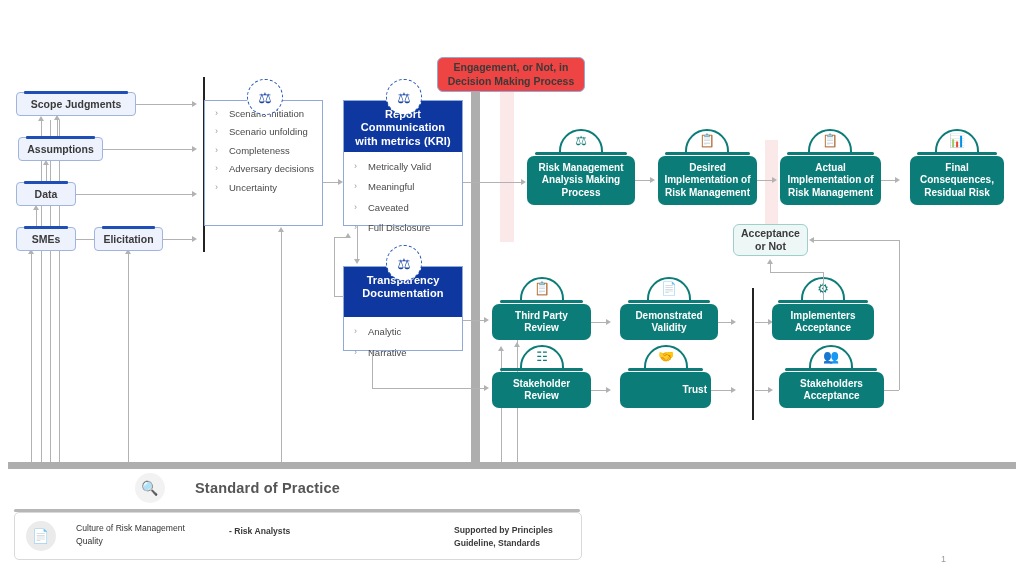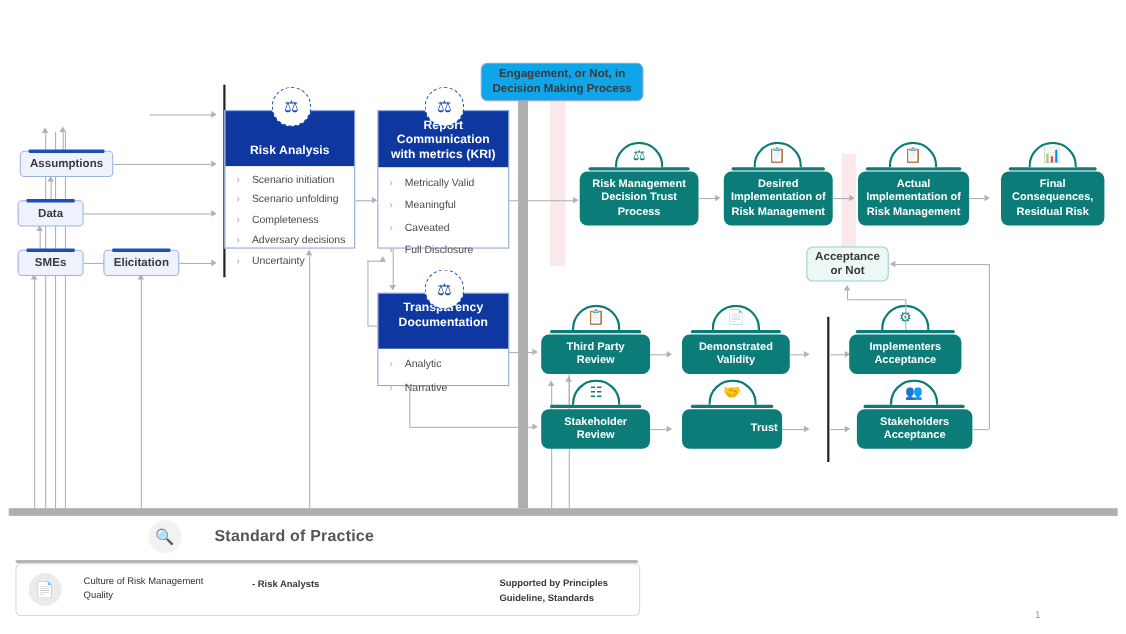--- a/index.html
+++ b/index.html
@@ -92,21 +92,21 @@
   
   .bicon{
     position:absolute;width:34px;height:34px;border-radius:50%;
     border:1.6px dashed #2457b5;background:#ffffff;
     display:flex;align-items:center;justify-content:center;
   }
   .bicon .gl{font-size:15px;color:#1b47a8;line-height:1;}
 
   
   .callout{
-    background:#0ea5e9;border:1px solid #8fa9d8;border-radius:6px;
+    background:#ef4444;border:1px solid #8fa9d8;border-radius:6px;
     display:flex;align-items:center;justify-content:center;
     font-size:10.5px;font-weight:bold;color:#3a3a3a;
     text-align:center;line-height:1.25;
   }
   .callout.mint{background:#edf7f6;border-color:#9ecfcb;font-weight:bold;color:#3a3a3a;}
 
   
   .ln{position:absolute;background:#b2b2b2;}
   .lnh{height:1px;}
   .lnv{width:1px;}
@@ -194,20 +194,24 @@
   <div class="ln lnv" style="left:59px;top:120px;width:1px;height:342px;"></div>
   <div class="ln lnv" style="left:128px;top:253px;width:1px;height:209px;"></div>
   <div class="arrU" style="left:124.5px;top:249px;"></div>
   <div class="ln lnv" style="left:281px;top:231px;width:1px;height:231px;"></div>
   <div class="arrU" style="left:277.5px;top:227px;"></div>
   <div class="ln lnv" style="left:501px;top:350px;width:1px;height:112px;"></div>
   <div class="arrU" style="left:497.5px;top:346px;"></div>
   <div class="ln lnv" style="left:517px;top:315px;width:1px;height:147px;"></div>
   <div class="arrU" style="left:513.5px;top:311px;"></div>
 
+  <div class="lbox abs" style="left:16px;top:92px;width:120px;height:24px;">
+    <span class="topbar"></span>
+    <span>Scope Judgments</span>
+  </div>
 
   <div class="lbox abs" style="left:18px;top:137px;width:85px;height:24px;">
     <span class="topbar"></span>
     <span>Assumptions</span>
   </div>
 
   <div class="lbox abs" style="left:16px;top:182px;width:60px;height:24px;">
     <span class="topbar"></span>
     <span>Data</span>
   </div>
@@ -216,21 +220,20 @@
     <span class="topbar"></span>
     <span>SMEs</span>
   </div>
 
   <div class="lbox abs" style="left:94px;top:227px;width:69px;height:24px;">
     <span class="topbar"></span>
     <span>Elicitation</span>
   </div>
 
   <div class="dpanel abs" style="left:204px;top:100px;width:119px;height:126px;">
-    <div class="hdr" style="height:36px;display:flex;align-items:flex-end;justify-content:center;padding-bottom:7px;">Risk Analysis</div>
     <div class="blist">
       <div class="li">
           <span class="chev">›</span>
           <span>Scenario initiation</span>
         </div>
       <div class="li">
           <span class="chev">›</span>
           <span>Scenario unfolding</span>
         </div>
       <div class="li">
@@ -330,21 +333,21 @@
     <div>or Not</div>
   </div>
 
   <div class="tbar" style="left:535px;top:152px;width:92px;"></div>
   <div class="ticon" style="left:559px;top:129px;">
     <span class="arc"></span>
     <span class="gl">⚖</span>
   </div>
   <div class="tbox abs" style="left:527px;top:156px;width:108px;height:49px;flex-direction:column;">
     <div>Risk Management</div>
-    <div>Decision Trust</div>
+    <div>Analysis Making</div>
     <div>Process</div>
   </div>
 
   <div class="ln lnh" style="left:635px;top:180px;width:15px;"></div>
   <div class="arrR" style="left:650px;top:176.5px;"></div>
 
   <div class="tbar" style="left:665px;top:152px;width:85px;"></div>
   <div class="ticon" style="left:685px;top:129px;">
     <span class="arc"></span>
     <span class="gl">📋</span>

